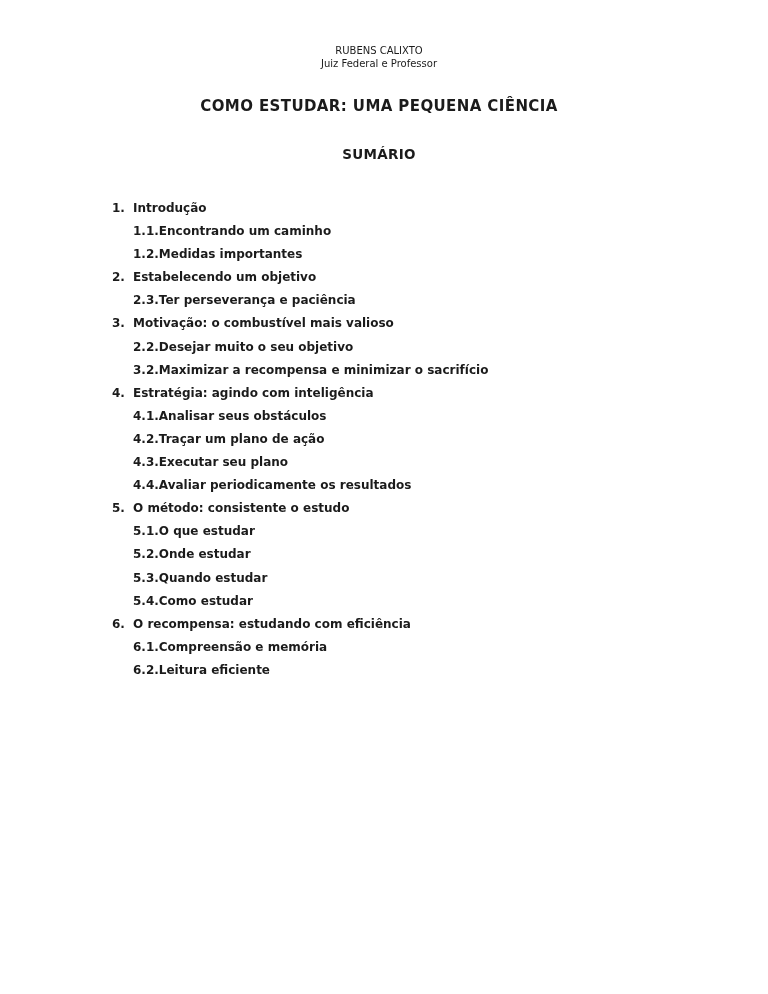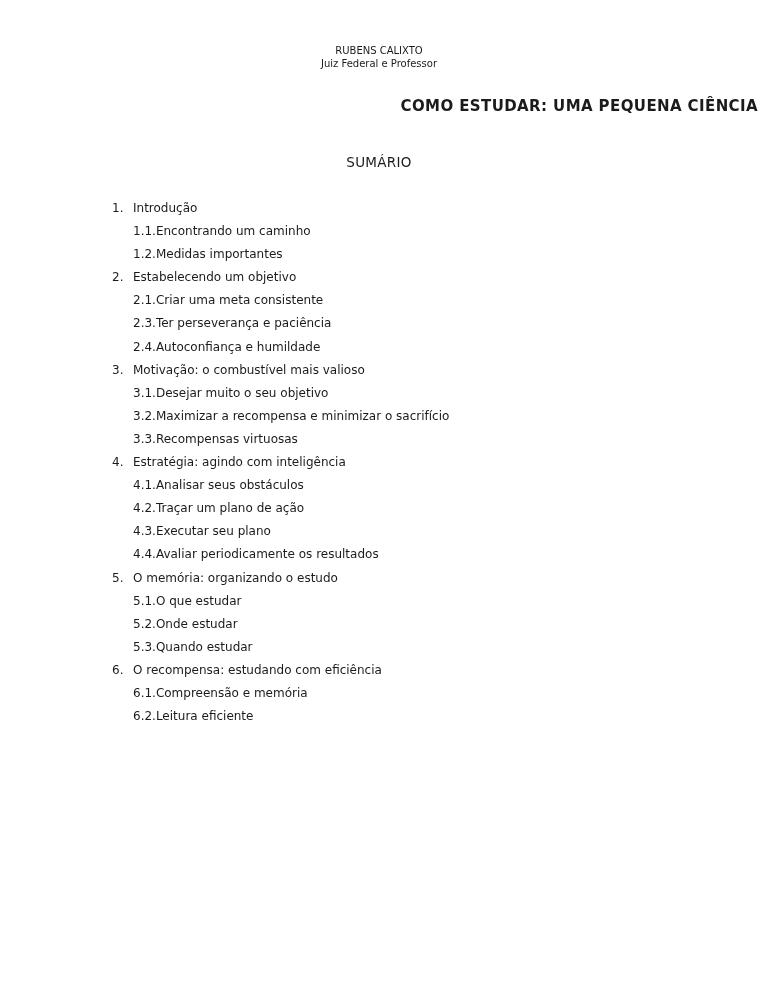--- a/index.html
+++ b/index.html
@@ -30,45 +30,45 @@
     font-size: 10px;
     line-height: 13px;
     font-weight: normal;
   }
   .doc-title {
     position: absolute;
     top: 97px;
     left: 0;
     right: 0;
     margin: 0;
-    text-align: right;
+    text-align: center;
     font-size: 15px;
     line-height: 19px;
     font-weight: bold;
     letter-spacing: 0.4px;
   }
   .doc-subtitle {
     position: absolute;
     top: 137px;
     left: 0;
     right: 0;
-    margin: 16px;
+    margin: 8px;
     text-align: center;
     font-size: 13.5px;
     line-height: 18px;
-    font-weight: normal;
+    font-weight: bold;
     letter-spacing: 0.3px;
   }
   .toc {
     position: absolute;
     top: 197px;
     left: 112px;
     right: 30px;
     font-size: 12px;
-    font-weight: normal;
+    font-weight: bold;
   }
   .toc-row {
     line-height: 23.1px;
     white-space: nowrap;
   }
   .toc-num {
     display: inline-block;
     width: 21px;
   }
   .toc-sub {
@@ -86,33 +86,31 @@
 
   <h1 class="doc-title">COMO ESTUDAR: UMA PEQUENA CIÊNCIA</h1>
 
   <h2 class="doc-subtitle">SUMÁRIO</h2>
 
   <div class="toc" id="toc">
       <div class="toc-row toc-top"><span class="toc-num">1.</span><span>Introdução</span></div>
       <div class="toc-row toc-sub">1.1.Encontrando um caminho</div>
       <div class="toc-row toc-sub">1.2.Medidas importantes</div>
       <div class="toc-row toc-top"><span class="toc-num">2.</span><span>Estabelecendo um objetivo</span></div>
-      <div class="toc-row toc-sub">2.1.Criar uma meta consistente</div>
       <div class="toc-row toc-sub">2.3.Ter perseverança e paciência</div>
-      <div class="toc-row toc-sub">2.4.Autoconfiança e humildade</div>
       <div class="toc-row toc-top"><span class="toc-num">3.</span><span>Motivação: o combustível mais valioso</span></div>
-      <div class="toc-row toc-sub">3.1.Desejar muito o seu objetivo</div>
+      <div class="toc-row toc-sub">2.2.Desejar muito o seu objetivo</div>
       <div class="toc-row toc-sub">3.2.Maximizar a recompensa e minimizar o sacrifício</div>
-      <div class="toc-row toc-sub">3.3.Recompensas virtuosas</div>
       <div class="toc-row toc-top"><span class="toc-num">4.</span><span>Estratégia: agindo com inteligência</span></div>
       <div class="toc-row toc-sub">4.1.Analisar seus obstáculos</div>
       <div class="toc-row toc-sub">4.2.Traçar um plano de ação</div>
       <div class="toc-row toc-sub">4.3.Executar seu plano</div>
       <div class="toc-row toc-sub">4.4.Avaliar periodicamente os resultados</div>
-      <div class="toc-row toc-top"><span class="toc-num">5.</span><span>O memória: organizando o estudo</span></div>
+      <div class="toc-row toc-top"><span class="toc-num">5.</span><span>O método: consistente o estudo</span></div>
       <div class="toc-row toc-sub">5.1.O que estudar</div>
       <div class="toc-row toc-sub">5.2.Onde estudar</div>
       <div class="toc-row toc-sub">5.3.Quando estudar</div>
+      <div class="toc-row toc-sub">5.4.Como estudar</div>
       <div class="toc-row toc-top"><span class="toc-num">6.</span><span>O recompensa: estudando com eficiência</span></div>
       <div class="toc-row toc-sub">6.1.Compreensão e memória</div>
       <div class="toc-row toc-sub">6.2.Leitura eficiente</div>
     </div>
 </div>
 
 </body></html>

